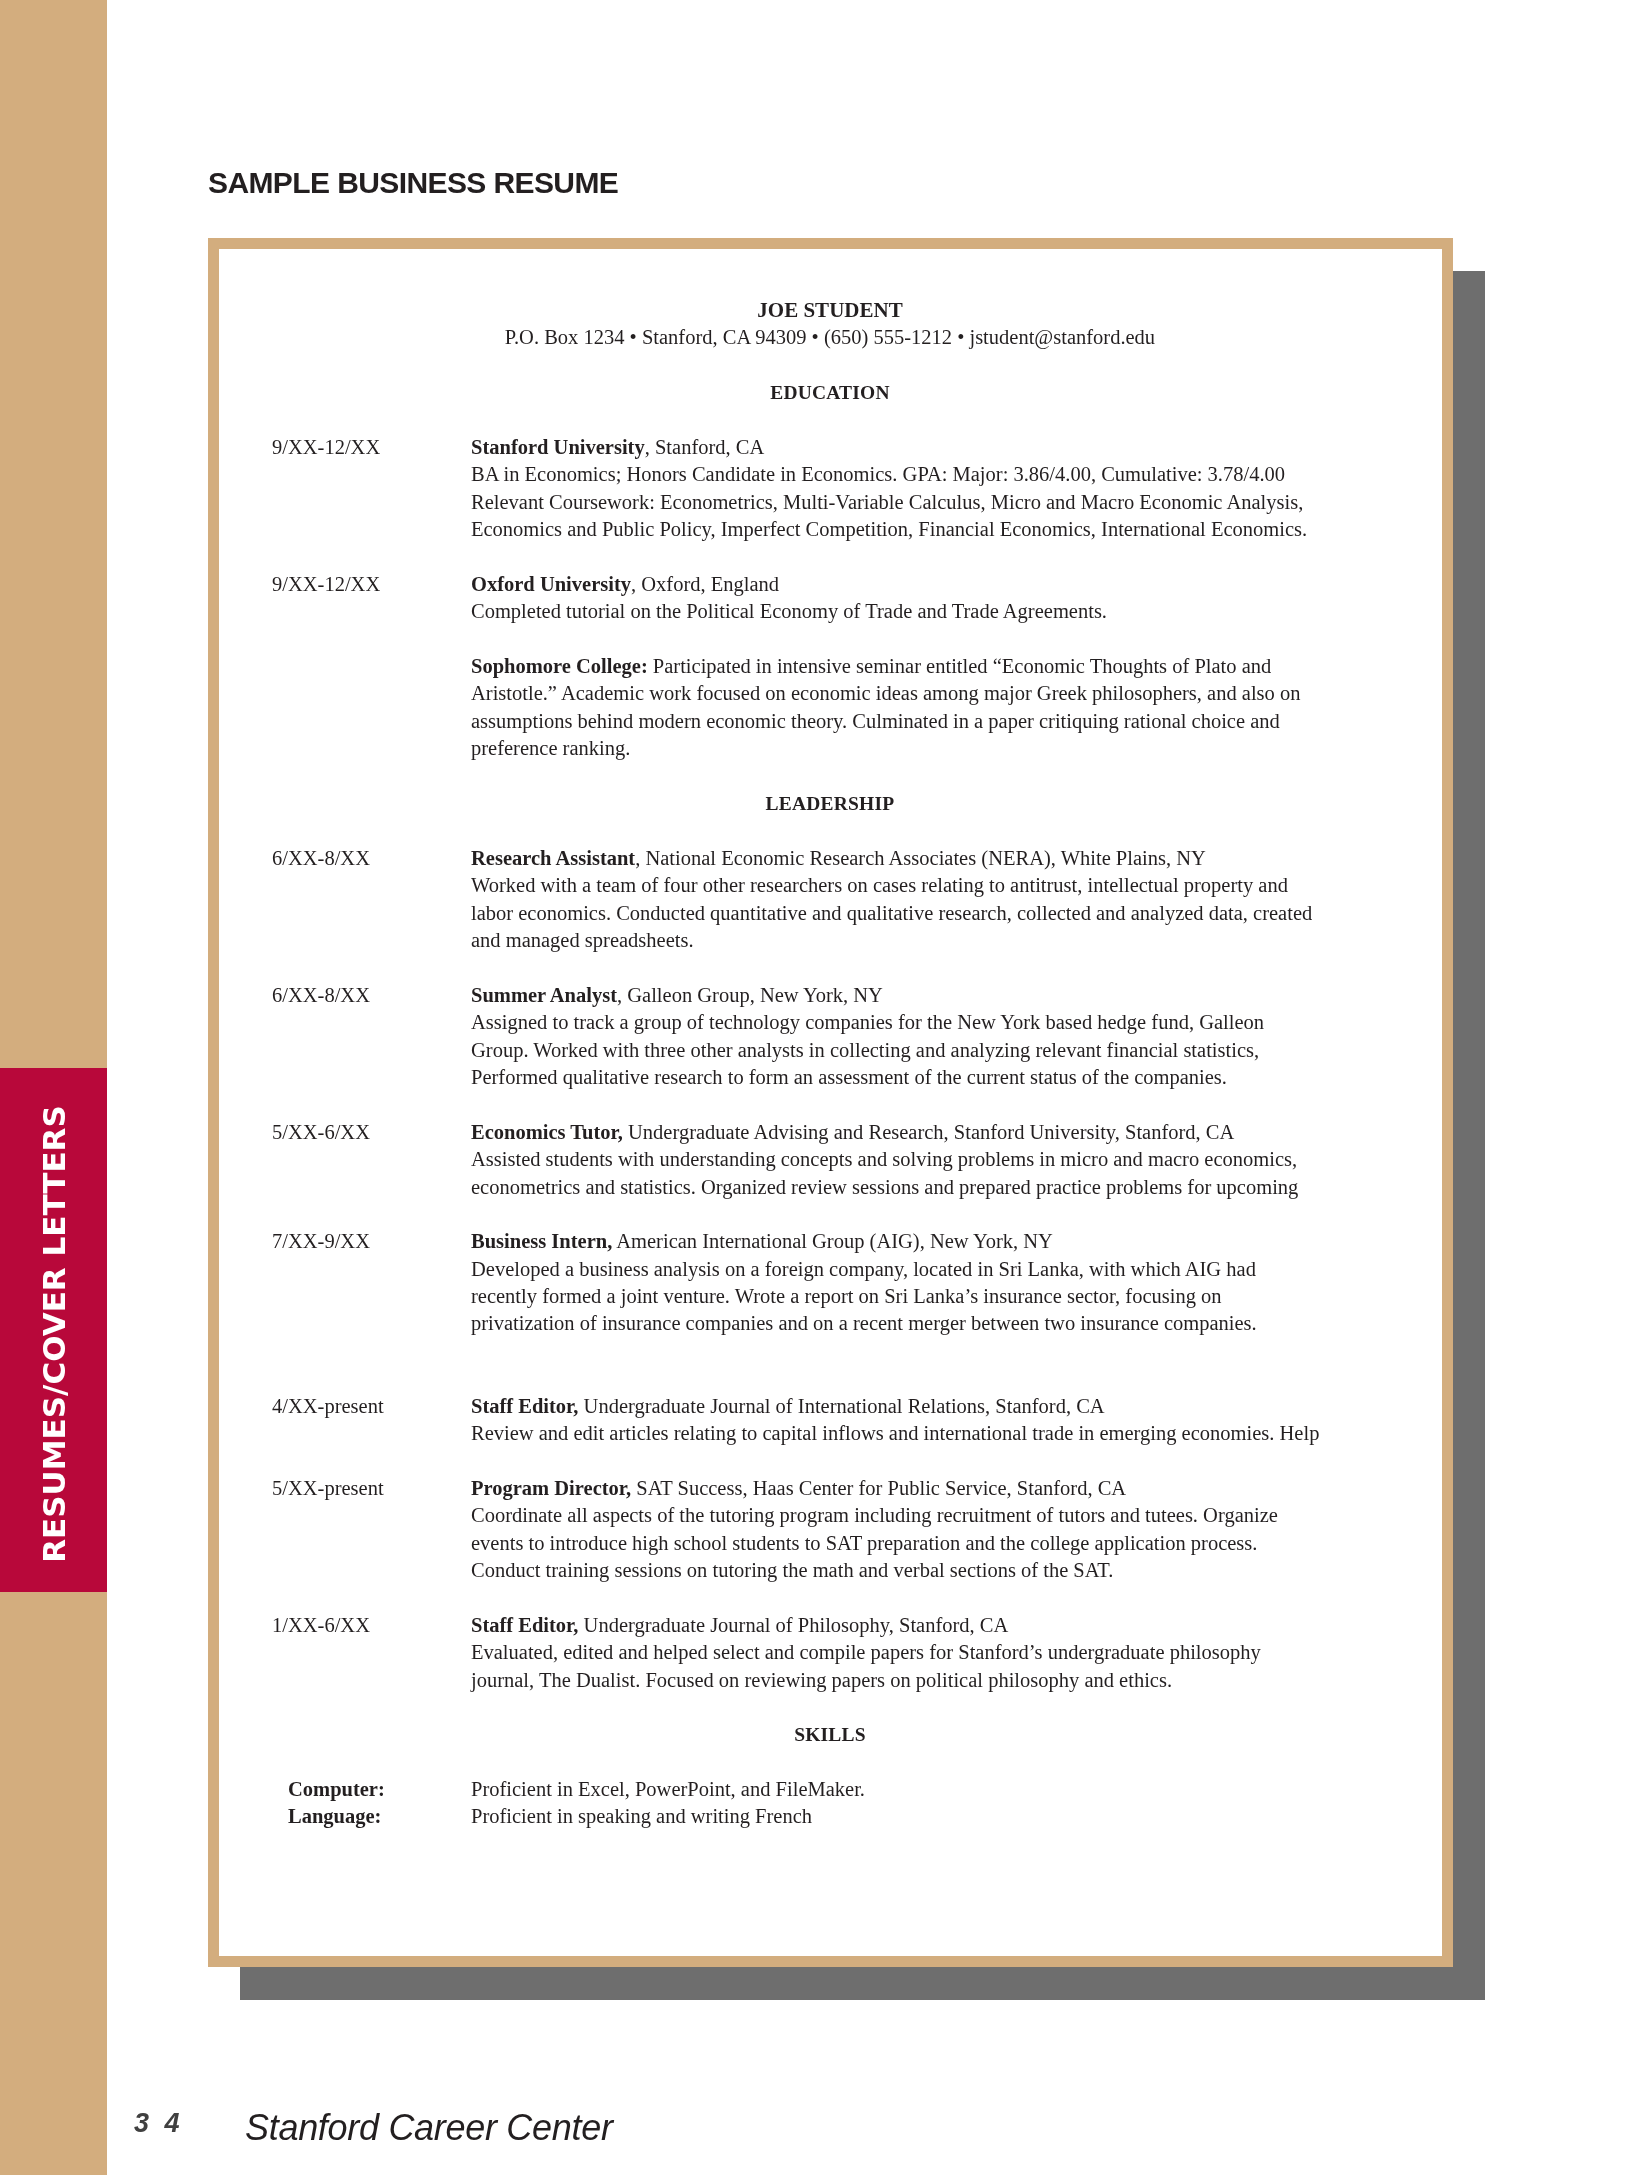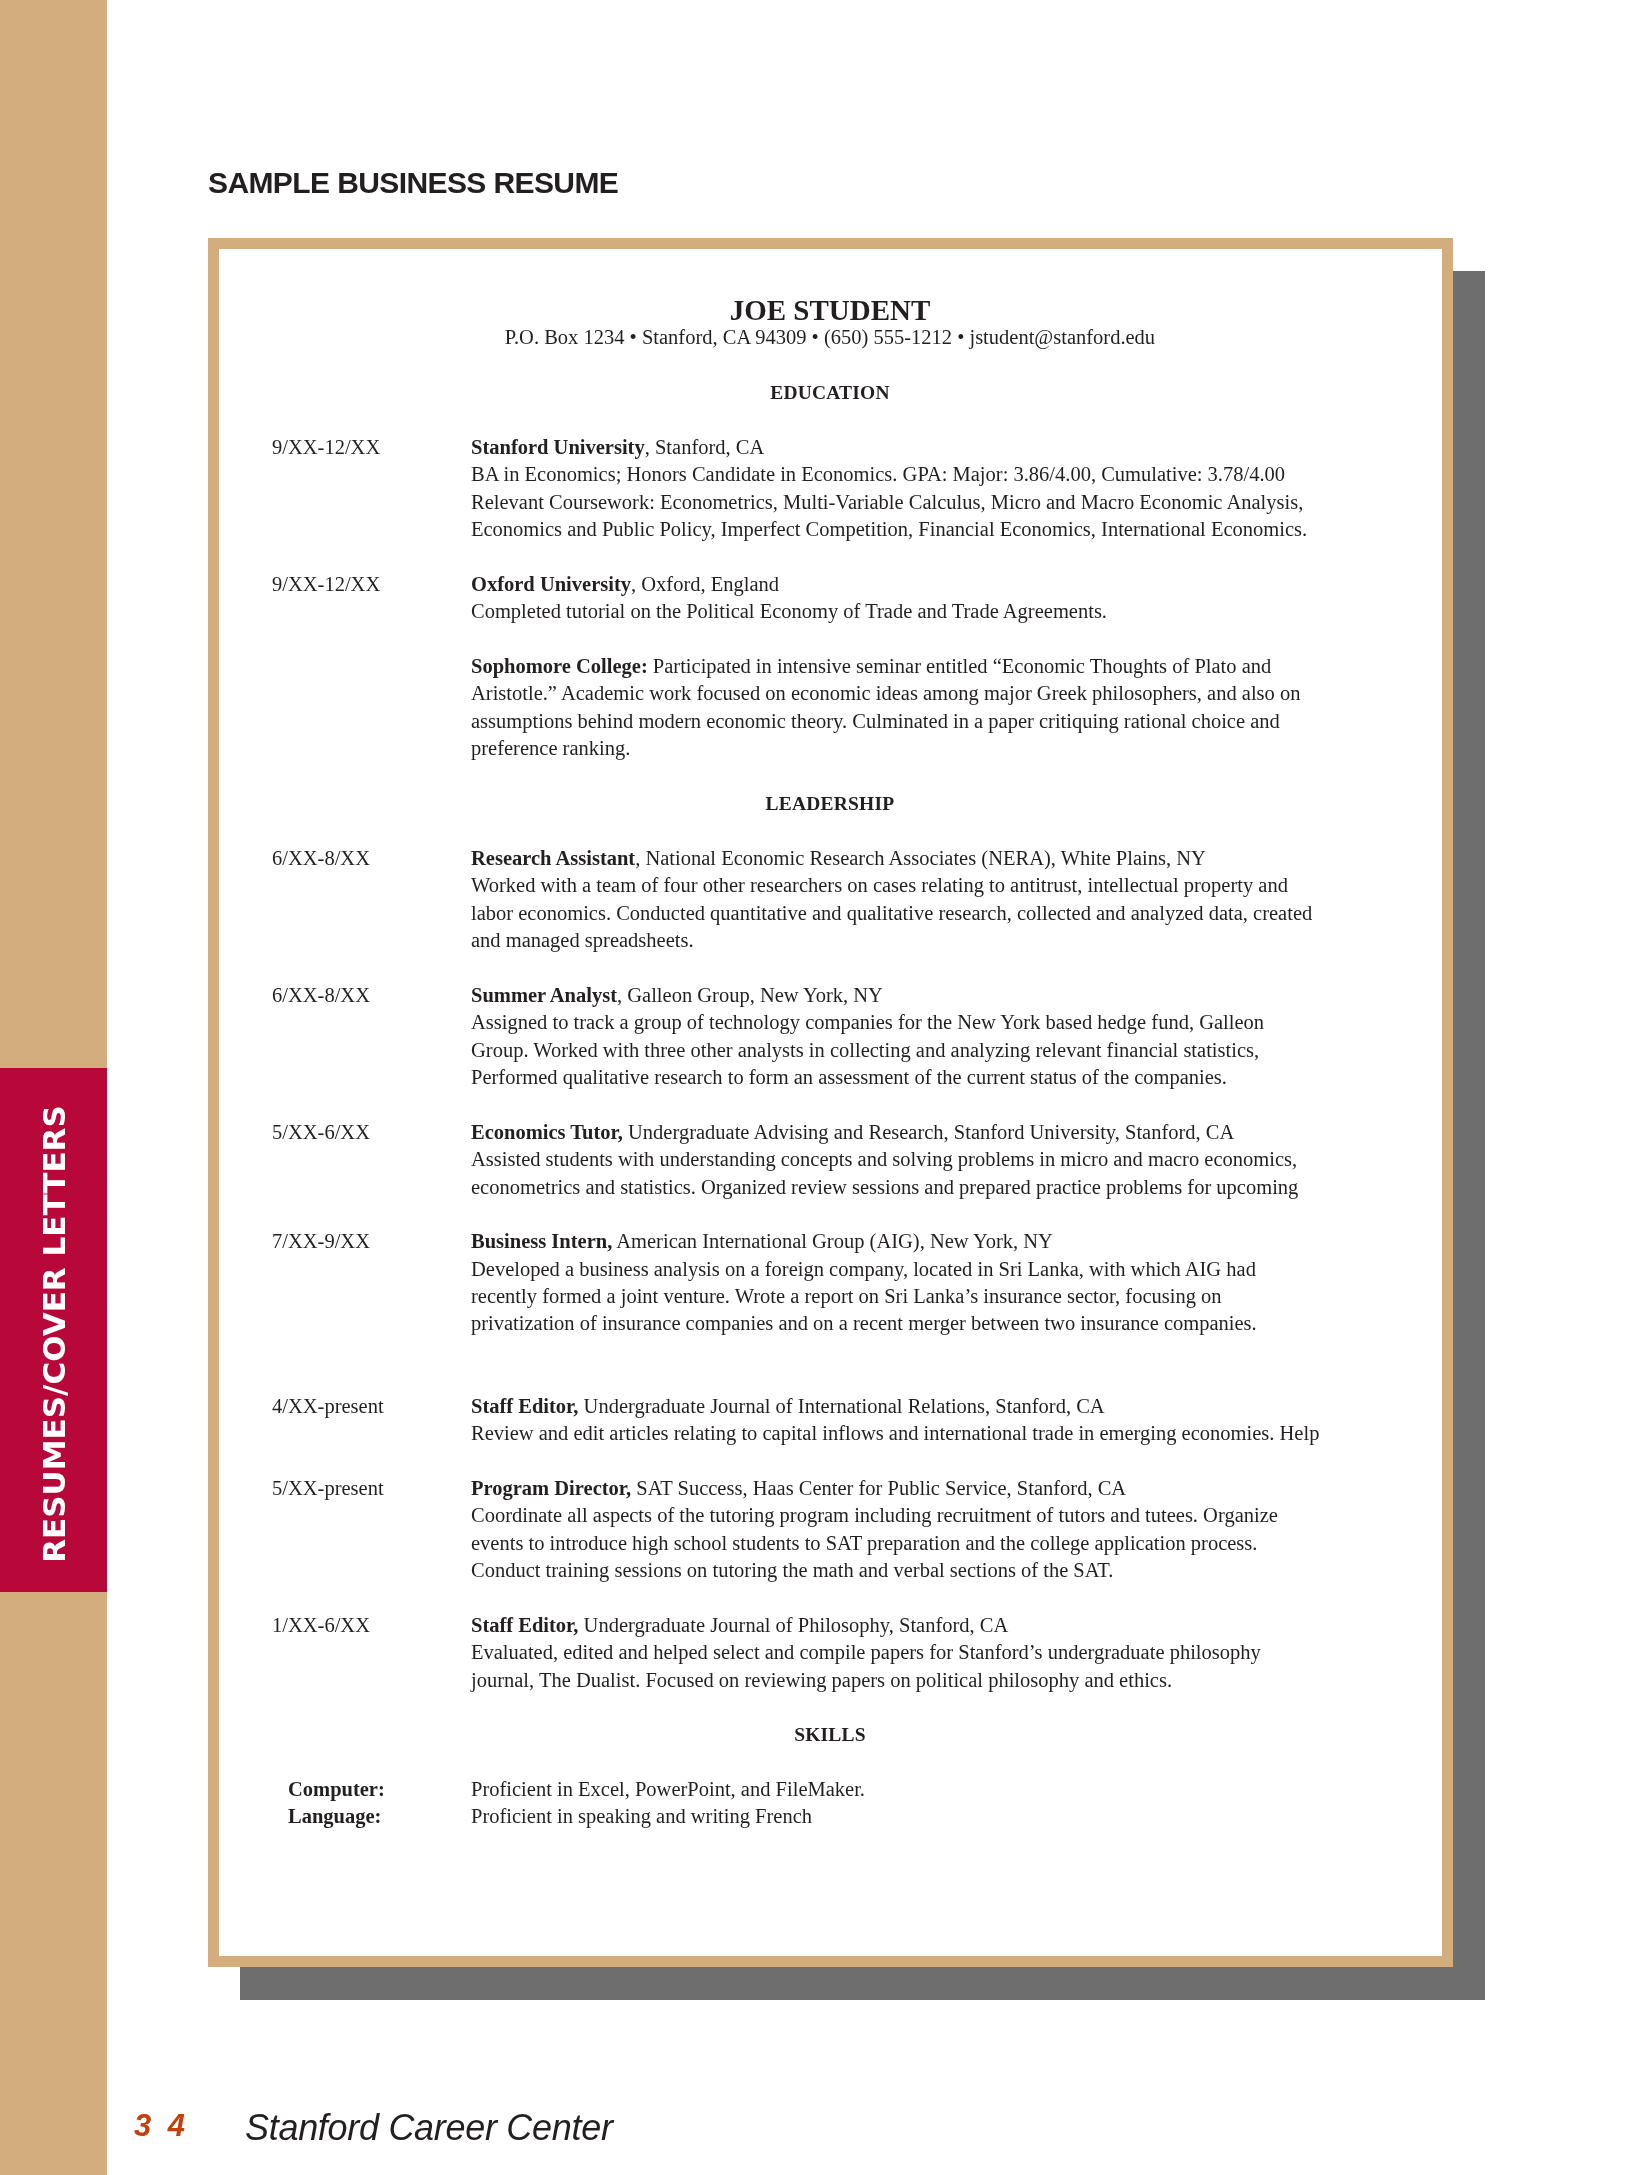--- a/index.html
+++ b/index.html
@@ -36,30 +36,30 @@
   .frame {
     position: absolute; left: 208px; top: 238px; width: 1245px; height: 1729px;
     box-sizing: border-box; border: 11px solid #d3ad7e; background: #ffffff;
   }
   .resume {
     position: absolute; left: 0; top: 297px; width: 1650px;
     font-size: 20.5px; line-height: 27.4px; color: #231f20;
   }
   .line { height: 27.4px; white-space: nowrap; position: relative; }
   .center { position: absolute; left: 830px; transform: translateX(-50%); white-space: nowrap; }
-  .name { font-weight: bold; font-size: 29px; text-align: center; }
+  .name { font-weight: bold; font-size: 21px; text-align: center; }
   .heading { font-weight: bold; font-size: 19.5px; letter-spacing: 0.2px; }
   .date { position: absolute; left: 272px; }
   .body { position: absolute; left: 471px; }
   .bold { font-weight: bold; }
   .skill-label { position: absolute; left: 272px; font-weight: bold; margin-left: 16px; }
   .footer-page {
     position: absolute; left: 134px; top: 2108px;
     font-family: "Liberation Sans", sans-serif; font-style: italic; font-weight: bold;
-    font-size: 31px; letter-spacing: 4px; color: #c2410c; white-space: pre;
+    font-size: 27px; letter-spacing: 4px; color: #404040; white-space: pre;
   }
   .footer-title {
     position: absolute; left: 245px; top: 2107px;
     font-family: "Liberation Sans", sans-serif; font-style: italic;
     font-size: 36px; color: #231f20; white-space: nowrap; letter-spacing: -0.3px;
   }
 </style>
 </head>
 <body>
 

